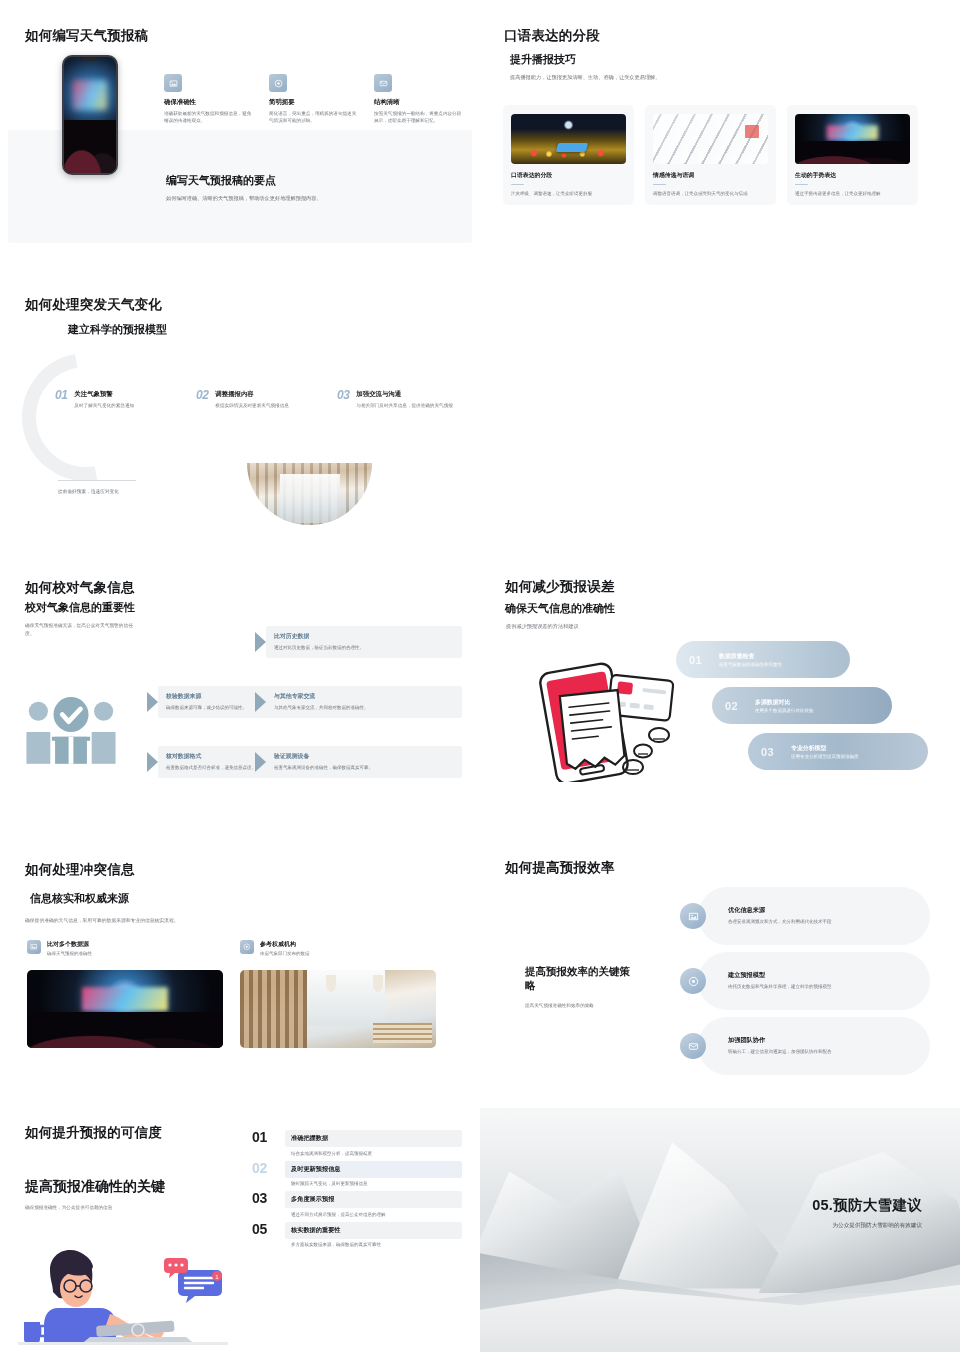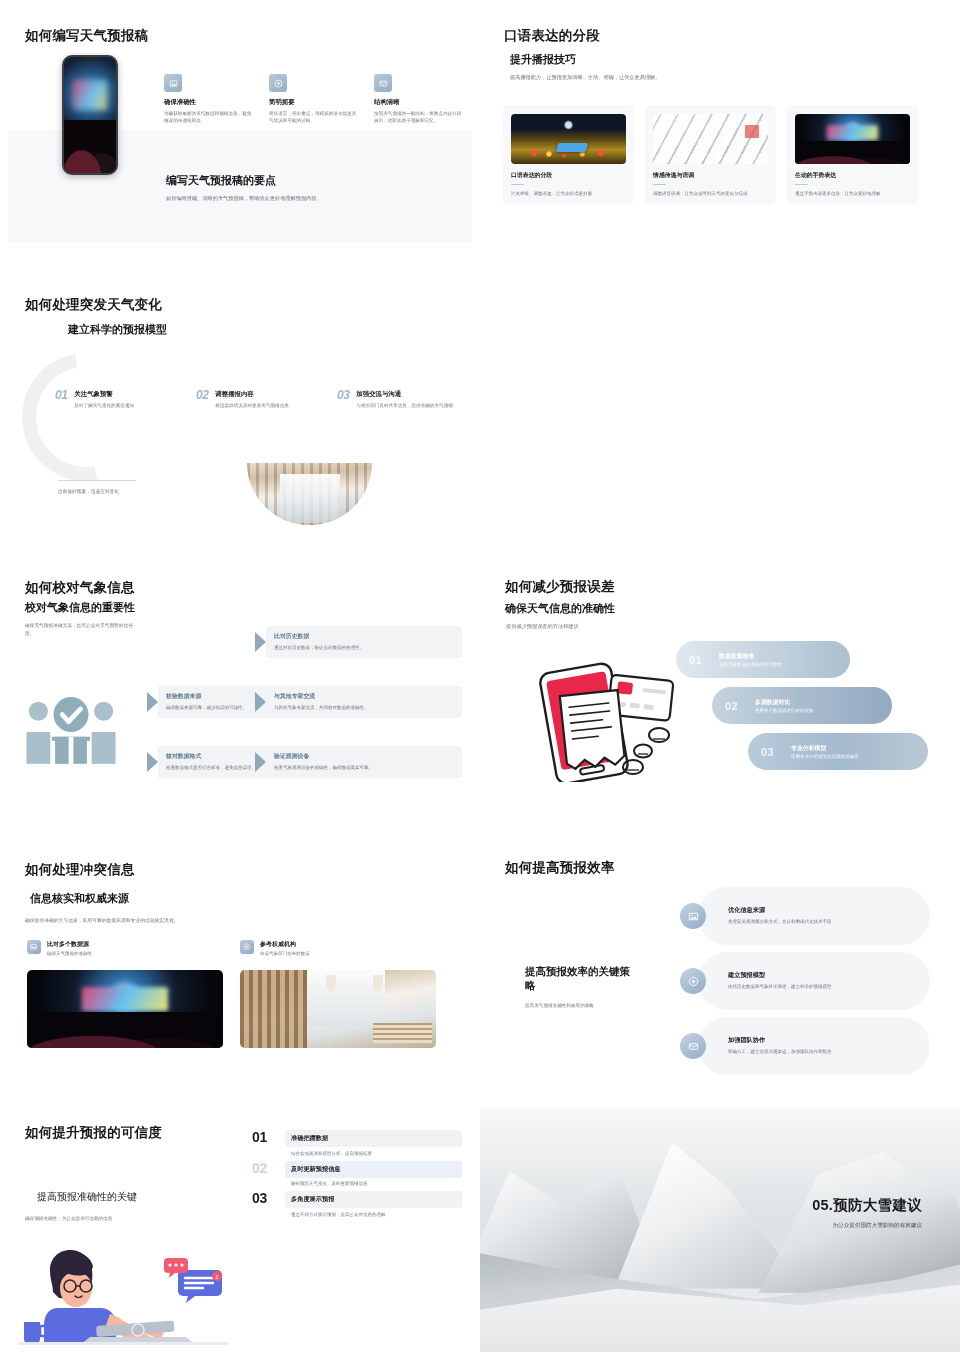--- a/index.html
+++ b/index.html
@@ -158,21 +158,21 @@
   .s8row .circ{position:absolute;left:0;top:50%;transform:translateY(-50%);width:26px;height:26px;border-radius:50%;
       background:linear-gradient(145deg,#c4d3e1,#93adc6);display:flex;align-items:center;justify-content:center;z-index:2;}
   .s8row .circ svg{width:11px;height:11px;fill:#fff;}
   .s8row .txt{position:absolute;left:48px;top:50%;transform:translateY(-50%);right:16px;}
   .s8row h5{margin:0 0 3px;font-size:6.2px;font-weight:700;color:#17191c;}
   .s8row p{margin:0;font-size:4.5px;color:#70757b;line-height:1.62;}
 
   
   #s9{left:0;top:1108px;width:480px;height:244px;}
   .s9left{position:absolute;left:25px;top:70px;width:170px;}
-  .s9left h3{margin:12px;font-size:10px;font-weight:400;color:#17191c;}
+  .s9left h3{margin:0;font-size:14px;font-weight:700;color:#17191c;}
   .s9left p{margin:9px 0 0;font-size:4.6px;color:#70757b;}
   .girl{position:absolute;left:18px;top:122px;width:210px;height:115px;}
   .numlist{position:absolute;left:252px;top:22px;width:210px;}
   .nrow{display:flex;align-items:flex-start;gap:9px;margin-bottom:5px;}
   .nrow .nn{font-size:14px;font-weight:700;color:#1b1d20;line-height:1;width:24px;letter-spacing:-.4px;}
   .nrow.hl .nn{color:#c4d6e6;}
   .nrow .nbody{flex:1;}
   .nrow .nbar{background:#f0f2f4;border-radius:2px;padding:4px 6px;box-sizing:border-box;}
   .nrow.hl .nbar{background:#eaf0f6;}
   .nrow .nbar h5{margin:0;font-size:6.2px;font-weight:700;color:#17191c;}
@@ -581,20 +581,29 @@
     </div>
     <div class="nrow">
       <div class="nn">03</div>
       <div class="nbody">
         <div class="nbar">
               <h5>多角度展示预报</h5>
             </div>
         <div class="nd">通过不同方式展示预报，提高公众对信息的理解</div>
       </div>
     </div>
+    <div class="nrow">
+      <div class="nn">05</div>
+      <div class="nbody">
+        <div class="nbar">
+              <h5>核实数据的重要性</h5>
+            </div>
+        <div class="nd">多方面核实数据来源，确保数据的真实可靠性</div>
+      </div>
+    </div>
   </div>
 </section>
 
 <section class="slide" id="s10">
   <div class="mt">
     <div class="peak p1"></div>
         <div class="peak p2"></div>
         <div class="peak p3"></div>
     <div class="valley"></div>
         <div class="fg"></div>

